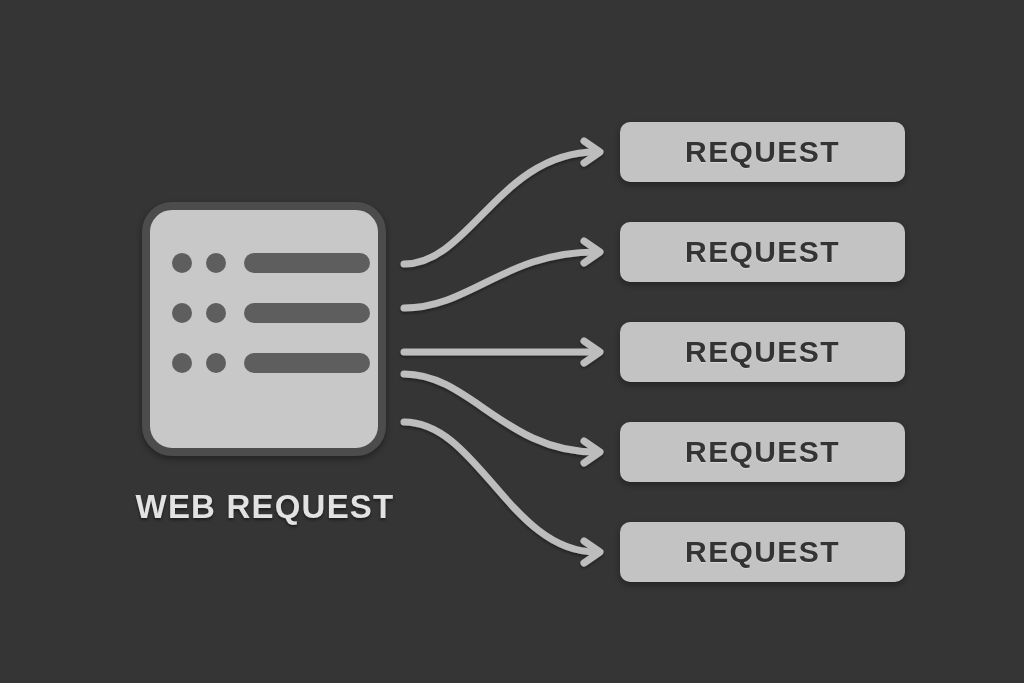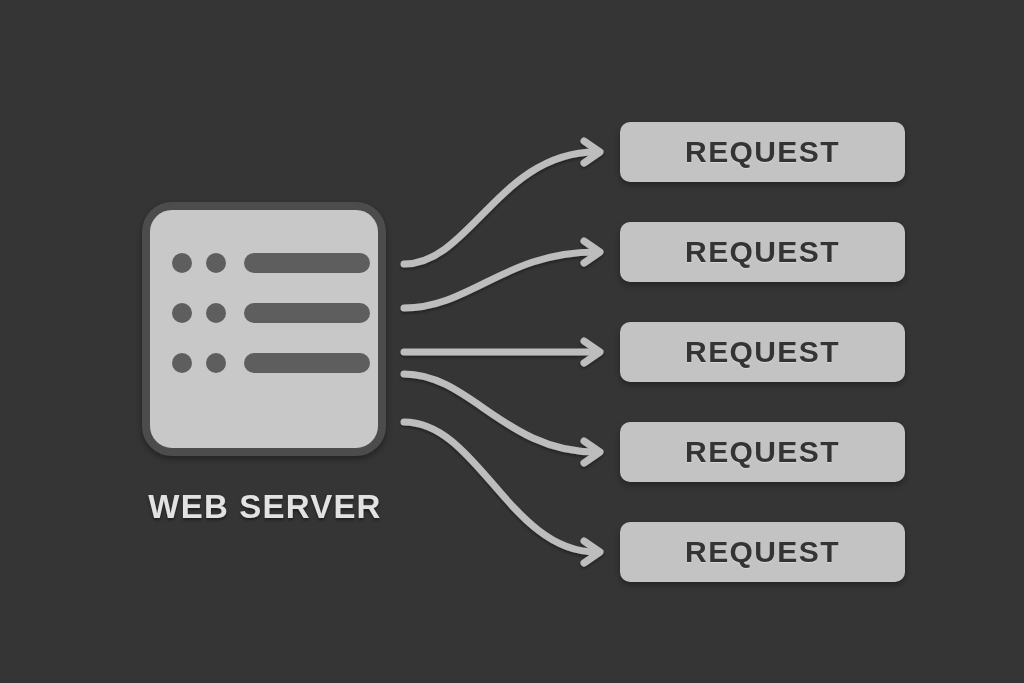--- a/index.html
+++ b/index.html
@@ -159,21 +159,21 @@
         <span class="server-bar"></span>
       </div>
       <div class="server-row" id="server-row-3">
         <span class="server-dot"></span>
         <span class="server-dot"></span>
         <span class="server-bar"></span>
       </div>
     </div>
   </div>
 
-  <div id="server-label">WEB SERVER</div>
+  <div id="server-label">WEB REQUEST</div>
 
   <div class="request-box" style="top:122px">
     <span class="request-label">REQUEST</span>
   </div>
   <div class="request-box" style="top:222px">
     <span class="request-label">REQUEST</span>
   </div>
   <div class="request-box" style="top:322px">
     <span class="request-label">REQUEST</span>
   </div>

